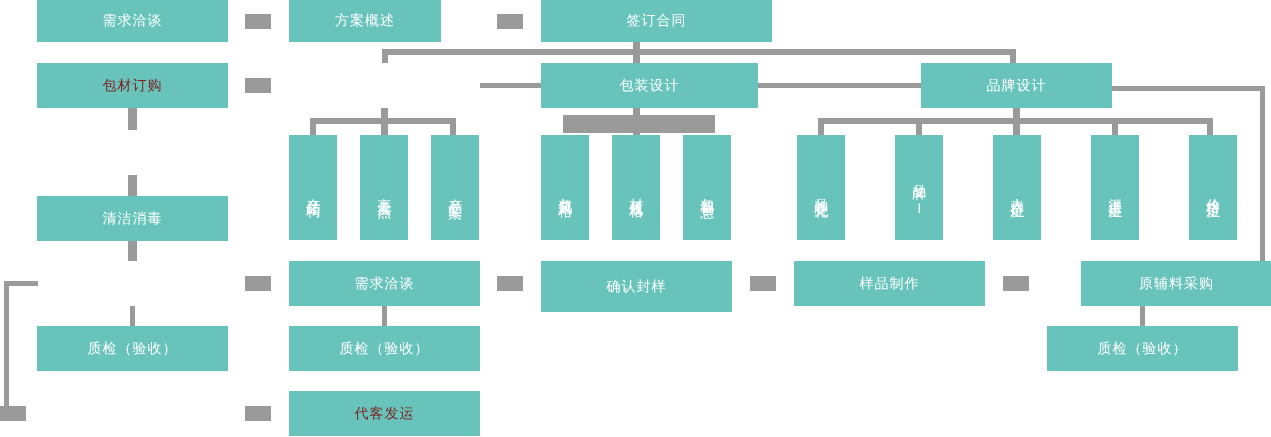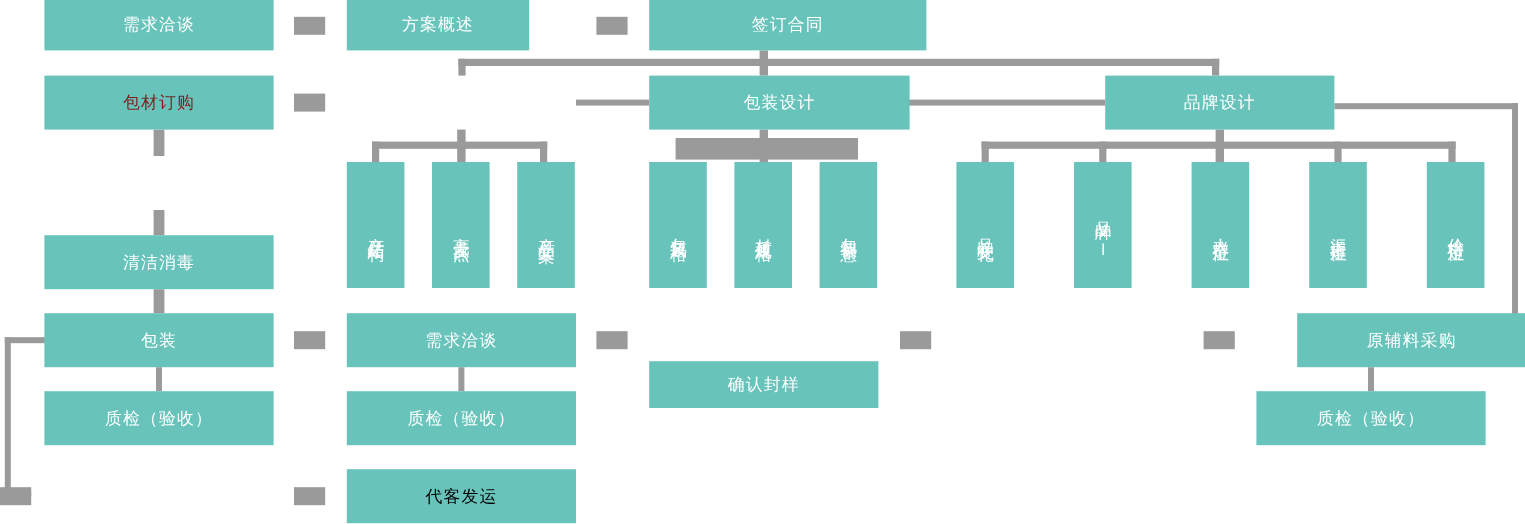--- a/index.html
+++ b/index.html
@@ -73,32 +73,32 @@
     <div class="conn" style="left: 4px; top: 281px; width: 34px; height: 5px; background: rgb(154, 154, 154);"></div>
     <div class="conn" style="left: 4px; top: 281px; width: 5px; height: 132px; background: rgb(154, 154, 154);"></div>
     <div class="conn" style="left: 4px; top: 409px; width: 22px; height: 5px; background: rgb(154, 154, 154);"></div>
     <div class="node" style="left: 37px; top: 0px; width: 191px; height: 42px; background: rgb(104, 196, 187); color: rgb(255, 255, 255);">需求洽谈</div>
     <div class="node" style="left: 289px; top: 0px; width: 152px; height: 42px; background: rgb(104, 196, 187); color: rgb(255, 255, 255);">方案概述</div>
     <div class="node" style="left: 541px; top: 0px; width: 231px; height: 42px; background: rgb(104, 196, 187); color: rgb(255, 255, 255);">签订合同</div>
     <div class="node" style="left: 37px; top: 63px; width: 191px; height: 45px; background: rgb(104, 196, 187); color: #7f1d1d;">包材订购</div>
     <div class="node" style="left: 541px; top: 63px; width: 217px; height: 45px; background: rgb(104, 196, 187); color: rgb(255, 255, 255);">包装设计</div>
     <div class="node" style="left: 921px; top: 63px; width: 191px; height: 45px; background: rgb(104, 196, 187); color: rgb(255, 255, 255);">品牌设计</div>
     <div class="node" style="left: 37px; top: 196px; width: 191px; height: 45px; background: rgb(104, 196, 187); color: rgb(255, 255, 255);">清洁消毒</div>
-    <div class="node" style="left: 37px; top: 261px; width: 191px; height: 45px; background: rgb(104, 196, 187); color: rgb(255, 255, 255);">包装</div>
     <div class="node" style="left: 37px; top: 326px; width: 191px; height: 45px; background: rgb(104, 196, 187); color: rgb(255, 255, 255);">质检（验收）</div>
     <div class="node vert" style="left: 289px; top: 135px; width: 48px; height: 105px; background: rgb(104, 196, 187); color: rgb(255, 255, 255);">产品结构</div>
     <div class="node vert" style="left: 360px; top: 135px; width: 48px; height: 105px; background: rgb(104, 196, 187); color: rgb(255, 255, 255);">亮点卖点</div>
     <div class="node vert" style="left: 431px; top: 135px; width: 48px; height: 105px; background: rgb(104, 196, 187); color: rgb(255, 255, 255);">产品文案</div>
     <div class="node vert" style="left: 541px; top: 135px; width: 48px; height: 105px; background: rgb(104, 196, 187); color: rgb(255, 255, 255);">包装风格</div>
     <div class="node vert" style="left: 612px; top: 135px; width: 48px; height: 105px; background: rgb(104, 196, 187); color: rgb(255, 255, 255);">材质规格</div>
     <div class="node vert" style="left: 683px; top: 135px; width: 48px; height: 105px; background: rgb(104, 196, 187); color: rgb(255, 255, 255);">包装创意</div>
     <div class="node vert" style="left: 797px; top: 135px; width: 48px; height: 105px; background: rgb(104, 196, 187); color: rgb(255, 255, 255);">品牌文化</div>
     <div class="node vert" style="left: 895px; top: 135px; width: 48px; height: 105px; background: rgb(104, 196, 187); color: rgb(255, 255, 255);">品牌ＶＩ</div>
     <div class="node vert" style="left: 993px; top: 135px; width: 48px; height: 105px; background: rgb(104, 196, 187); color: rgb(255, 255, 255);">人群定位</div>
     <div class="node vert" style="left: 1091px; top: 135px; width: 48px; height: 105px; background: rgb(104, 196, 187); color: rgb(255, 255, 255);">渠道定位</div>
     <div class="node vert" style="left: 1189px; top: 135px; width: 48px; height: 105px; background: rgb(104, 196, 187); color: rgb(255, 255, 255);">价格定位</div>
     <div class="node" style="left: 289px; top: 261px; width: 191px; height: 45px; background: rgb(104, 196, 187); color: rgb(255, 255, 255);">需求洽谈</div>
-    <div class="node" style="left: 541px; top: 261px; width: 191px; height: 39px; background: rgb(104, 196, 187); color: rgb(255, 255, 255); margin-top: 40px;">确认封样</div>
+    <div class="node" style="left: 541px; top: 261px; width: 191px; height: 51px; background: rgb(104, 196, 187); color: rgb(255, 255, 255);">确认封样</div>
+    <div class="node" style="left: 794px; top: 261px; width: 191px; height: 45px; background: rgb(104, 196, 187); color: rgb(255, 255, 255);">样品制作</div>
     <div class="node" style="left: 1047px; top: 261px; width: 191px; height: 45px; background: rgb(104, 196, 187); color: rgb(255, 255, 255); margin-left: 34px;">原辅料采购</div>
     <div class="node" style="left: 289px; top: 326px; width: 191px; height: 45px; background: rgb(104, 196, 187); color: rgb(255, 255, 255);">质检（验收）</div>
     <div class="node" style="left: 1047px; top: 326px; width: 191px; height: 45px; background: rgb(104, 196, 187); color: rgb(255, 255, 255);">质检（验收）</div>
-    <div class="node" style="left: 289px; top: 391px; width: 191px; height: 45px; background: rgb(104, 196, 187); color: #000000;">代客发运</div>
+    <div class="node" style="left: 289px; top: 391px; width: 191px; height: 45px; background: rgb(104, 196, 187); color: #7f1d1d;">代客发运</div>
   </div>
 
 </body></html>

